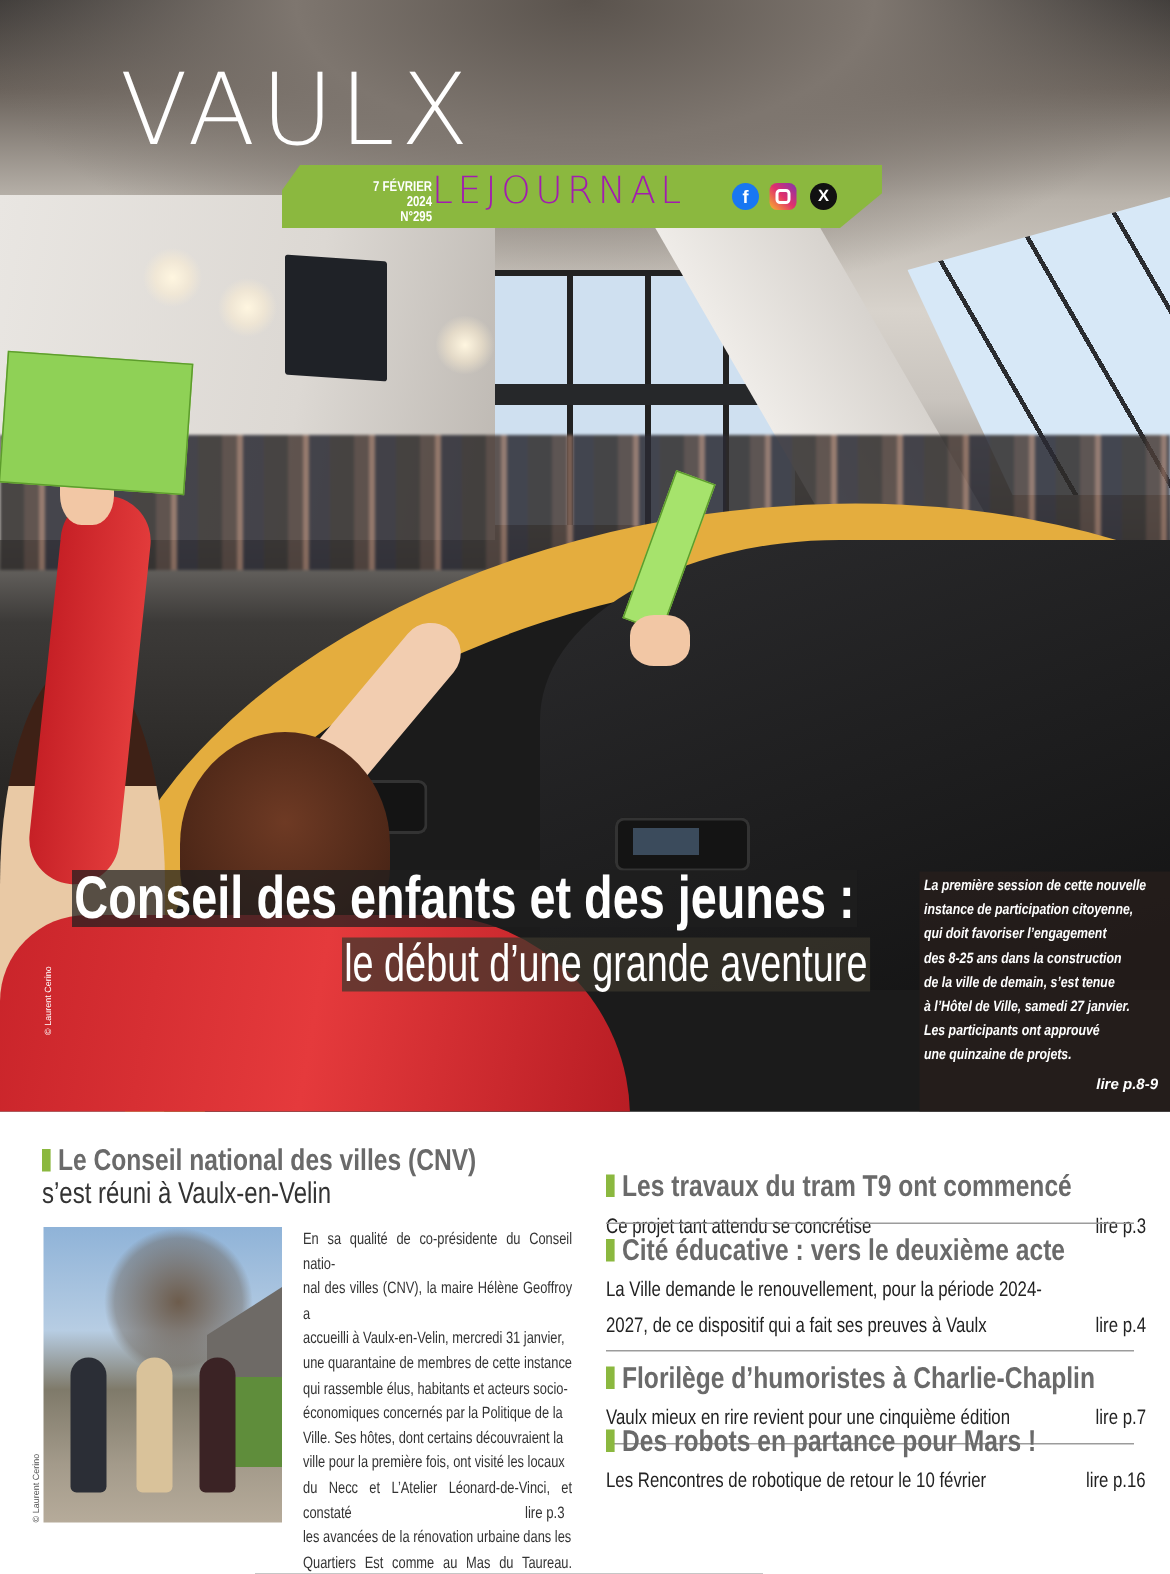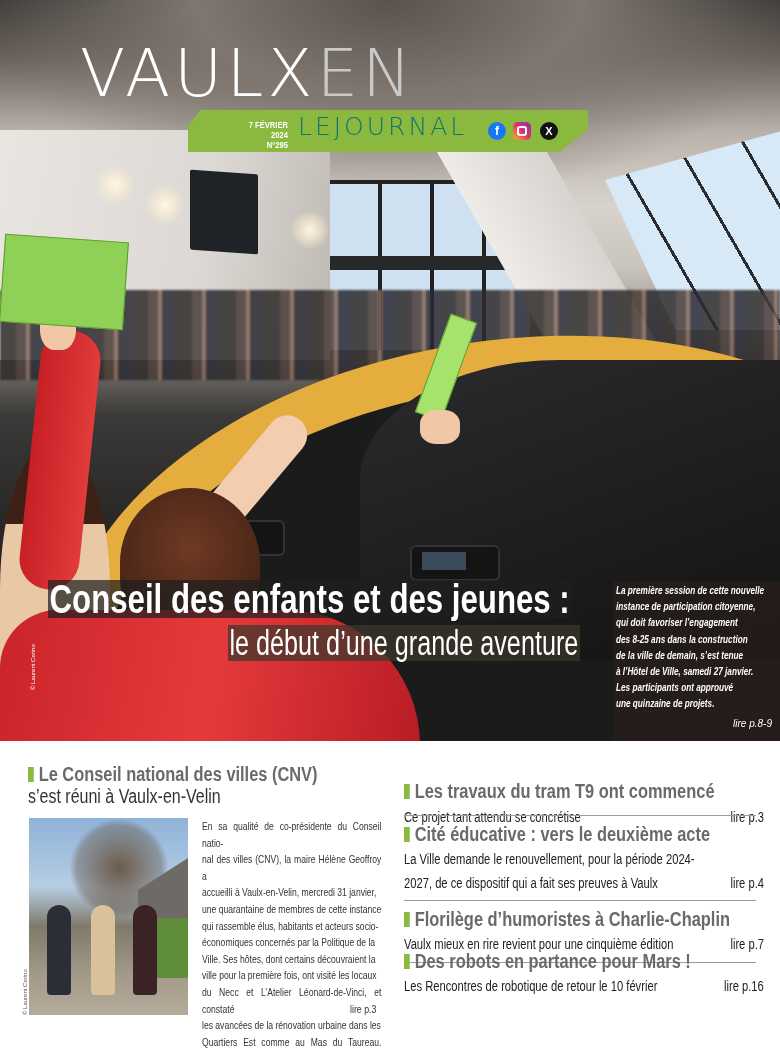--- a/index.html
+++ b/index.html
@@ -42,37 +42,37 @@
   
   .masthead{position:absolute;left:0;top:40px;width:780px;height:70px;}
   .logo{position:absolute;left:56px;top:4px;width:650px;height:60px;display:flex;align-items:flex-start;
     font-family:"DejaVu Sans", sans-serif;font-size:66px;letter-spacing:4px;font-weight:200;line-height:60px;margin-left:24px;}
   .logo .w{color:#fff;}
   .logo .g{color:#c9c9c9;}
   .banner{position:absolute;left:188px;top:110px;width:400px;height:42px;background:#8bb83f;
     clip-path:polygon(3% 0,100% 0,100% 45%,93% 100%,0 100%,0 40%);}
   .banner-date{position:absolute;left:228px;top:120px;width:60px;text-align:right;color:#fff;
     font-family:"Liberation Sans", sans-serif;font-weight:bold;font-size:9.5px;line-height:10px;transform:scaleX(.8);transform-origin:right;}
-  .banner-title{position:absolute;left:298px;top:112px;color:#0f766e;font-family:"DejaVu Sans", sans-serif;font-size:25px;letter-spacing:3px;font-weight:200;}
+  .banner-title{position:absolute;left:288px;top:112px;color:#a21caf;font-family:"DejaVu Sans", sans-serif;font-size:25px;letter-spacing:3px;font-weight:200;}
   .social{position:absolute;top:122px;width:18px;height:18px;border-radius:50%;display:flex;align-items:center;justify-content:center;color:#fff;font-weight:bold;font-size:12px;}
   .fb{left:488px;background:#1877f2;}
   .ig{left:513px;border-radius:5px;background:linear-gradient(45deg,#f9b529,#e1306c 50%,#8134af);}
   .ig span{display:block;width:10px;height:10px;border:2px solid #fff;border-radius:3px;}
   .xx{left:540px;background:#111;font-size:11px;}
 
   
   .hl1{position:absolute;left:48px;top:580px;background:rgba(30,30,30,.72);color:#fff;
     font-family:"Liberation Sans", sans-serif;font-weight:bold;font-size:40px;line-height:38px;padding:0 2px;
     transform:scaleX(.78);transform-origin:left;white-space:nowrap;}
   .hl2{position:absolute;left:228px;top:625px;background:rgba(60,55,45,.72);color:#fff;
     font-family:"Liberation Sans", sans-serif;font-size:35px;line-height:36px;padding:0 2px;
     transform:scaleX(.72);transform-origin:left;white-space:nowrap;}
   .intro{position:absolute;left:613px;top:581px;width:167px;height:160px;background:rgba(40,30,28,.72);padding:2px 4px 0 3px;}
   .intro p{color:#fff;font-style:italic;font-weight:bold;font-size:10px;line-height:16.2px;transform:scaleX(.82);transform-origin:left;width:200px;}
-  .intro .lire{position:absolute;right:8px;bottom:12px;color:#fff;font-style:italic;font-weight:normal;font-size:10px;}
+  .intro .lire{position:absolute;right:8px;bottom:12px;color:#fff;font-style:italic;font-weight:bold;font-size:10px;}
   .credit-hero{position:absolute;left:30px;top:690px;color:#fff;font-size:6px;transform:rotate(-90deg);transform-origin:left top;white-space:nowrap;}
 
   
   .sec-title{font-family:"Liberation Sans", sans-serif;font-weight:bold;color:#6a6a6a;font-size:20px;line-height:22px;white-space:nowrap;transform:scaleX(.82);transform-origin:left;}
   .sq{display:inline-block;width:7px;height:15px;background:#8bb83f;margin-right:6px;vertical-align:-1px;}
   .cnv{position:absolute;left:28px;top:763px;}
   .cnv-sub{position:absolute;left:28px;top:785px;font-size:20px;color:#333;transform:scaleX(.8);transform-origin:left;white-space:nowrap;}
   .cnv-photo{position:absolute;left:29px;top:818px;width:159px;height:197px;overflow:hidden;
     background:linear-gradient(180deg,#8fb3d8 0%,#b7cde3 35%,#7f7a6a 55%,#a39a8a 80%,#b6ab9a 100%);}
   .cnv-photo .tree{position:absolute;left:40px;top:0;width:100px;height:100px;border-radius:50%;background:radial-gradient(circle,#6d5c4c 0%,rgba(100,85,70,.4) 60%,rgba(0,0,0,0) 70%);}
@@ -118,21 +118,20 @@
   <div class="right-arm"></div>
   <div class="card" style="left:432px;top:315px;width:28px;height:105px;transform:rotate(20deg);background:#a6e36c;"></div>
   <div class="hand" style="left:420px;top:410px;width:40px;height:34px;"></div>
   <div class="girl-hair"></div>
   <div class="red-jacket"></div>
 </div>
 
 <div class="masthead">
   <div class="logo">
     <span class="w">VAULX</span>
-      <span class="g">EN</span>
   </div>
 </div>
 <div class="banner"></div>
 <div class="banner-date">
   <div>7 FÉVRIER 2024</div>
   <div>N°295</div>
 </div>
 <div class="banner-title">LEJOURNAL</div>
 <div class="social fb">f</div>
 <div class="social ig">

